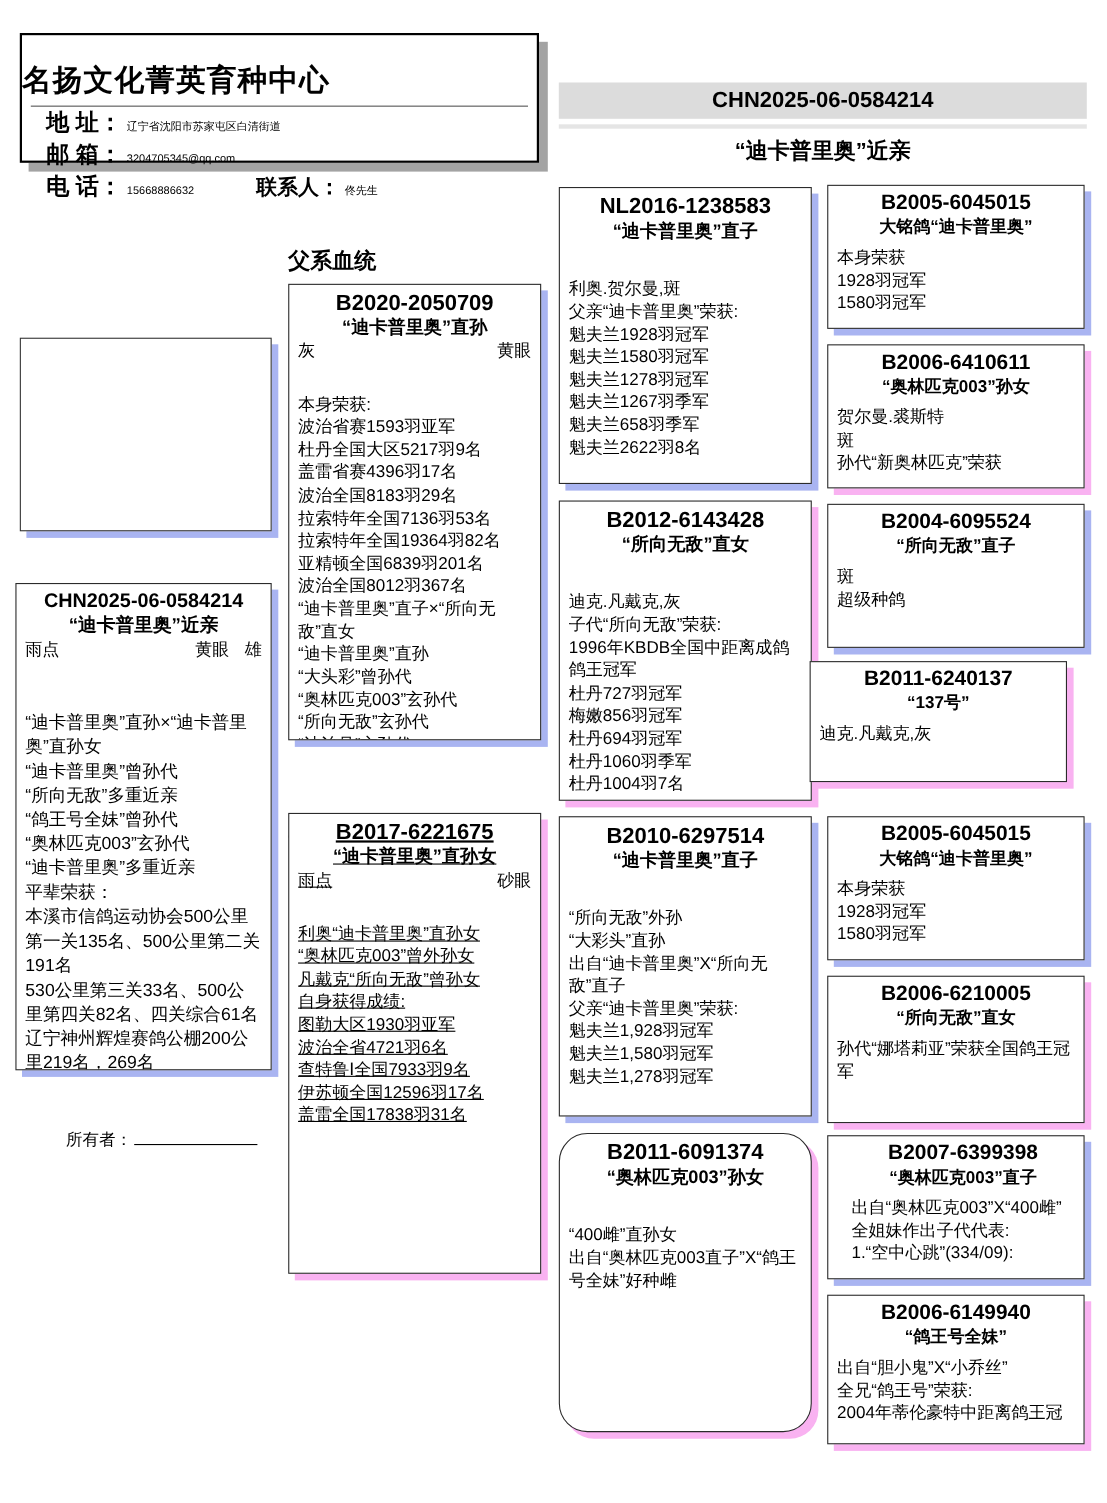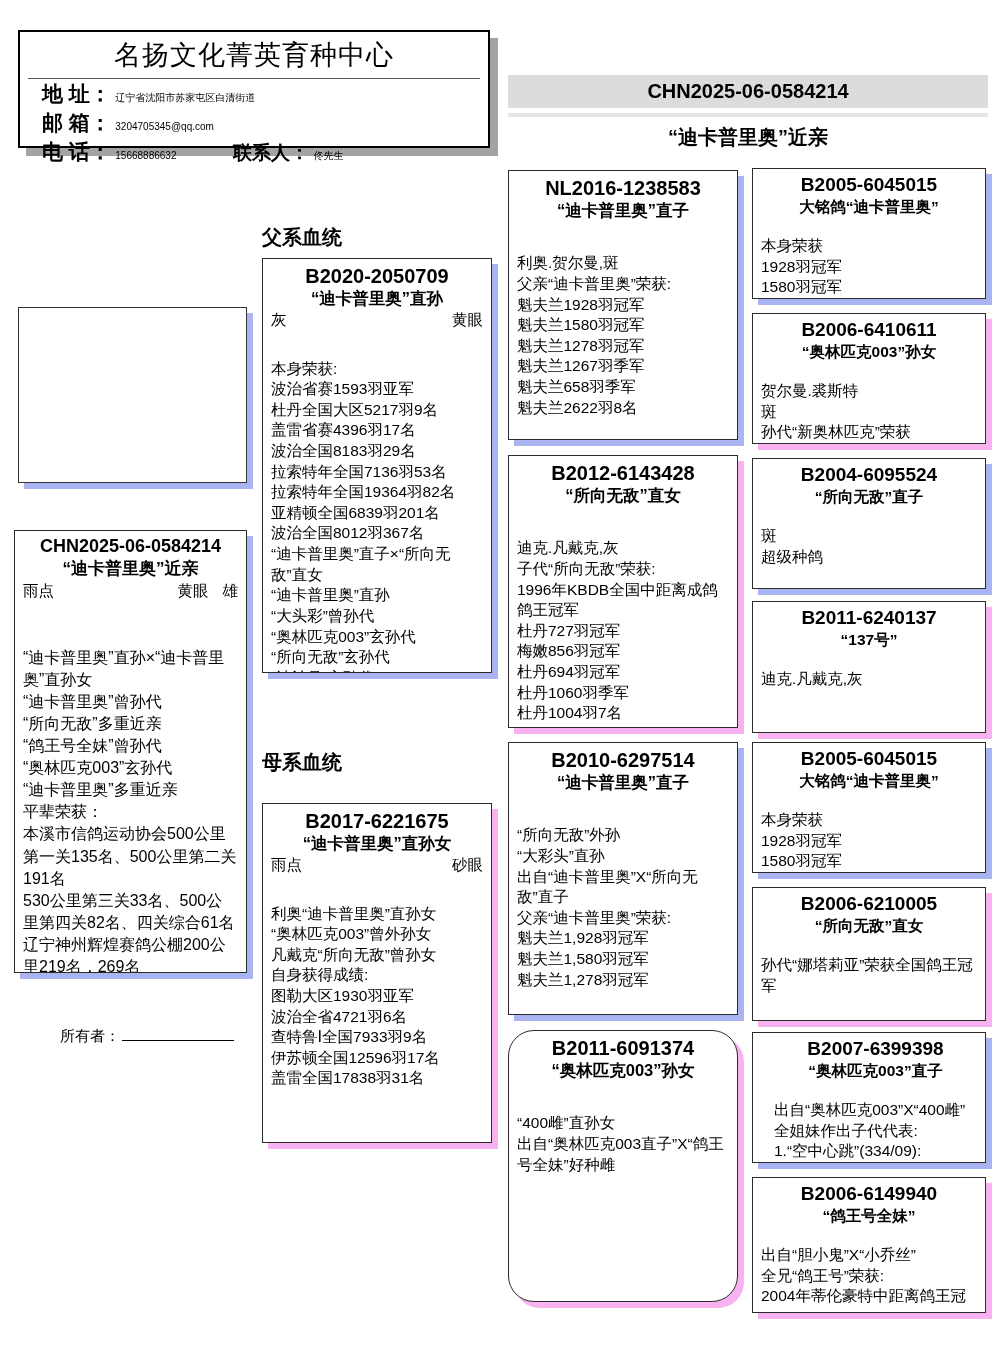--- a/index.html
+++ b/index.html
@@ -3,21 +3,21 @@
 <meta charset="utf-8">
 <style>
   * { box-sizing: border-box; }
   body { margin:0; background:#fff; color:#000;
          font-family:"Liberation Sans","DejaVu Sans",sans-serif; }
   #page { position:relative; width:1006px; height:1366px; background:#fff; overflow:hidden; }
 
   
   .header-box { position:absolute; left:18px; top:30px; width:472px; height:118px;
                 border:2px solid #000; background:#fff; box-shadow:8px 8px 0 #a3a3a3; }
-  .header-title { text-align:center; font-weight:normal; font-size:27px; padding-top:5px; letter-spacing:1px; }
+  .header-title { text-align:left; font-weight:bold; font-size:27px; padding-top:23px; letter-spacing:1px; }
   .header-divider { border-top:1px solid #555; margin:5px 8px 3px; }
   .header-rows { padding-left:22px; }
   .hrow { margin-top:1px; white-space:nowrap; line-height:24px; }
   .hlbl { font-weight:bold; font-size:21px; }
   .hval { font-size:10px; }
   .hlbl2 { font-weight:bold; font-size:19px; margin-left:52px; }
 
   
   .gray-bar { position:absolute; left:508px; top:75px; width:480px; height:33px; background:#dcdcdc;
               display:flex; align-items:center; justify-content:center; font-weight:bold; font-size:20px; }
@@ -42,21 +42,21 @@
   .lines { font-size:15.5px; line-height:1.33; word-break:break-all; }
   .lines .ln { min-height:1em; }
 
   .main-box .ring  { font-size:18px; }
   .main-box .name  { font-size:17px; }
   .main-box .lines { margin-top:46px; font-size:16px; line-height:1.38; }
   .father-box .lines, .mother-box .lines { margin-top:28px; }
   .g2 .lines { margin-top:32px; }
   .g3 .ring  { font-size:19px; }
   .g3 .name  { font-size:15.5px; }
-  .g3 .lines { margin-top:19px; }
+  .g3 .lines { margin-top:8px; }
 
   .owner { position:absolute; left:60px; top:1027px; font-size:15px; }
   .owner-line { display:inline-block; width:112px; border-bottom:1px solid #000; height:13px; margin-left:2px; }
 </style>
 </head>
 <body>
 
 <div id="page">
 
   <div class="header-box">
@@ -136,21 +136,21 @@
         <div class="ln">“迪卡普里奥”直子×“所向无敌”直女</div>
         <div class="ln">“迪卡普里奥”直孙</div>
         <div class="ln">“大头彩”曾孙代</div>
         <div class="ln">“奥林匹克003”玄孙代</div>
         <div class="ln">“所向无敌”玄孙代</div>
         <div class="ln">“波治号”玄孙代</div>
       </div>
   </div>
 
   <div class="lineage-label" style="left:262px; top:749px;">母系血统</div>
-  <div class="pbox sp mother-box" style="left:262px; top:803px; width:230px; height:340px;">
+  <div class="pbox sp mother-box" style="left:262px; top:739px; width:230px; height:419px;text-decoration:underline;">
     <div class="ring">B2017-6221675</div>
     <div class="name">“迪卡普里奥”直孙女</div>
     <div class="traits">
       <span>雨点</span>
       <span class="tr-right">
         <span>砂眼</span><span class="sex"></span>
       </span>
     </div>
     <div class="lines">
         <div class="ln">利奥“迪卡普里奥”直孙女</div>
@@ -240,21 +240,21 @@
 
   <div class="pbox sb g3" style="left:752px; top:458px; width:234px; height:131px;">
     <div class="ring">B2004-6095524</div>
     <div class="name">“所向无敌”直子</div>
     <div class="lines">
         <div class="ln">斑</div>
         <div class="ln">超级种鸽</div>
       </div>
   </div>
 
-  <div class="pbox sp g3" style="left:752px; top:601px; width:234px; height:132px;">
+  <div class="pbox sp g3" style="left:736px; top:601px; width:234px; height:110px;">
     <div class="ring">B2011-6240137</div>
     <div class="name">“137号”</div>
     <div class="lines">
         <div class="ln">迪克.凡戴克,灰</div>
       </div>
   </div>
 
   <div class="pbox sb g3" style="left:752px; top:742px; width:234px; height:131px;">
     <div class="ring">B2005-6045015</div>
     <div class="name">大铭鸽“迪卡普里奥”</div>

